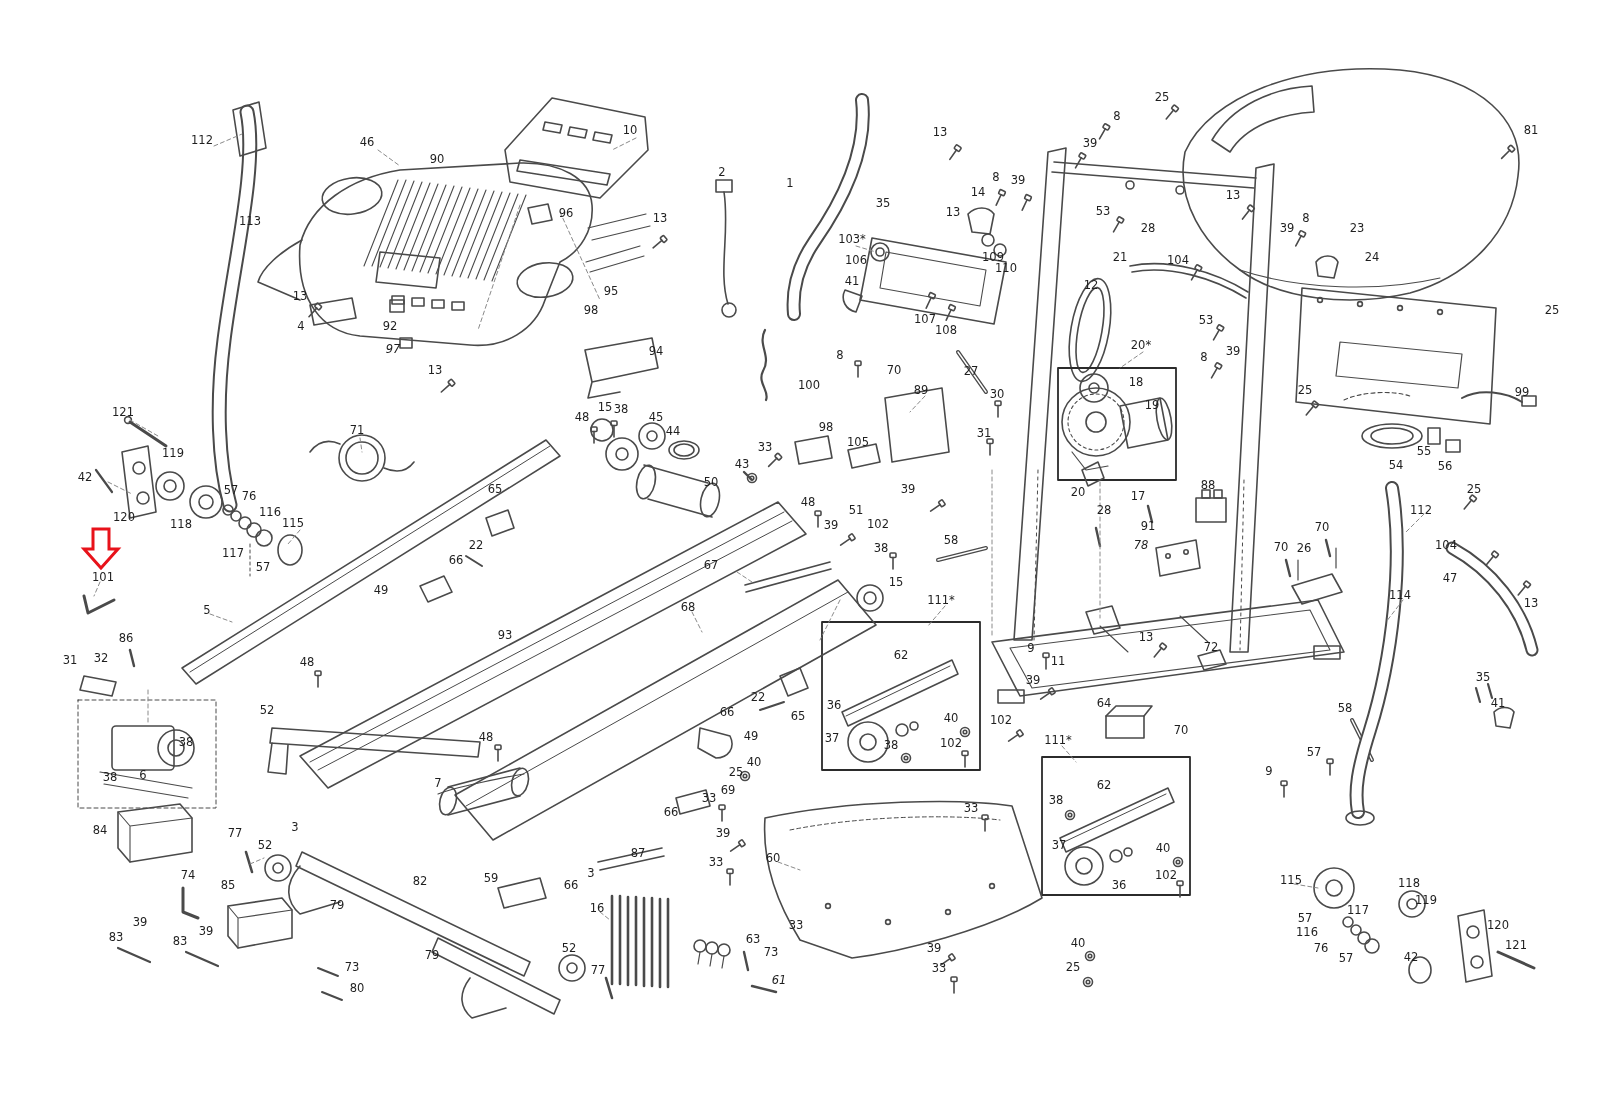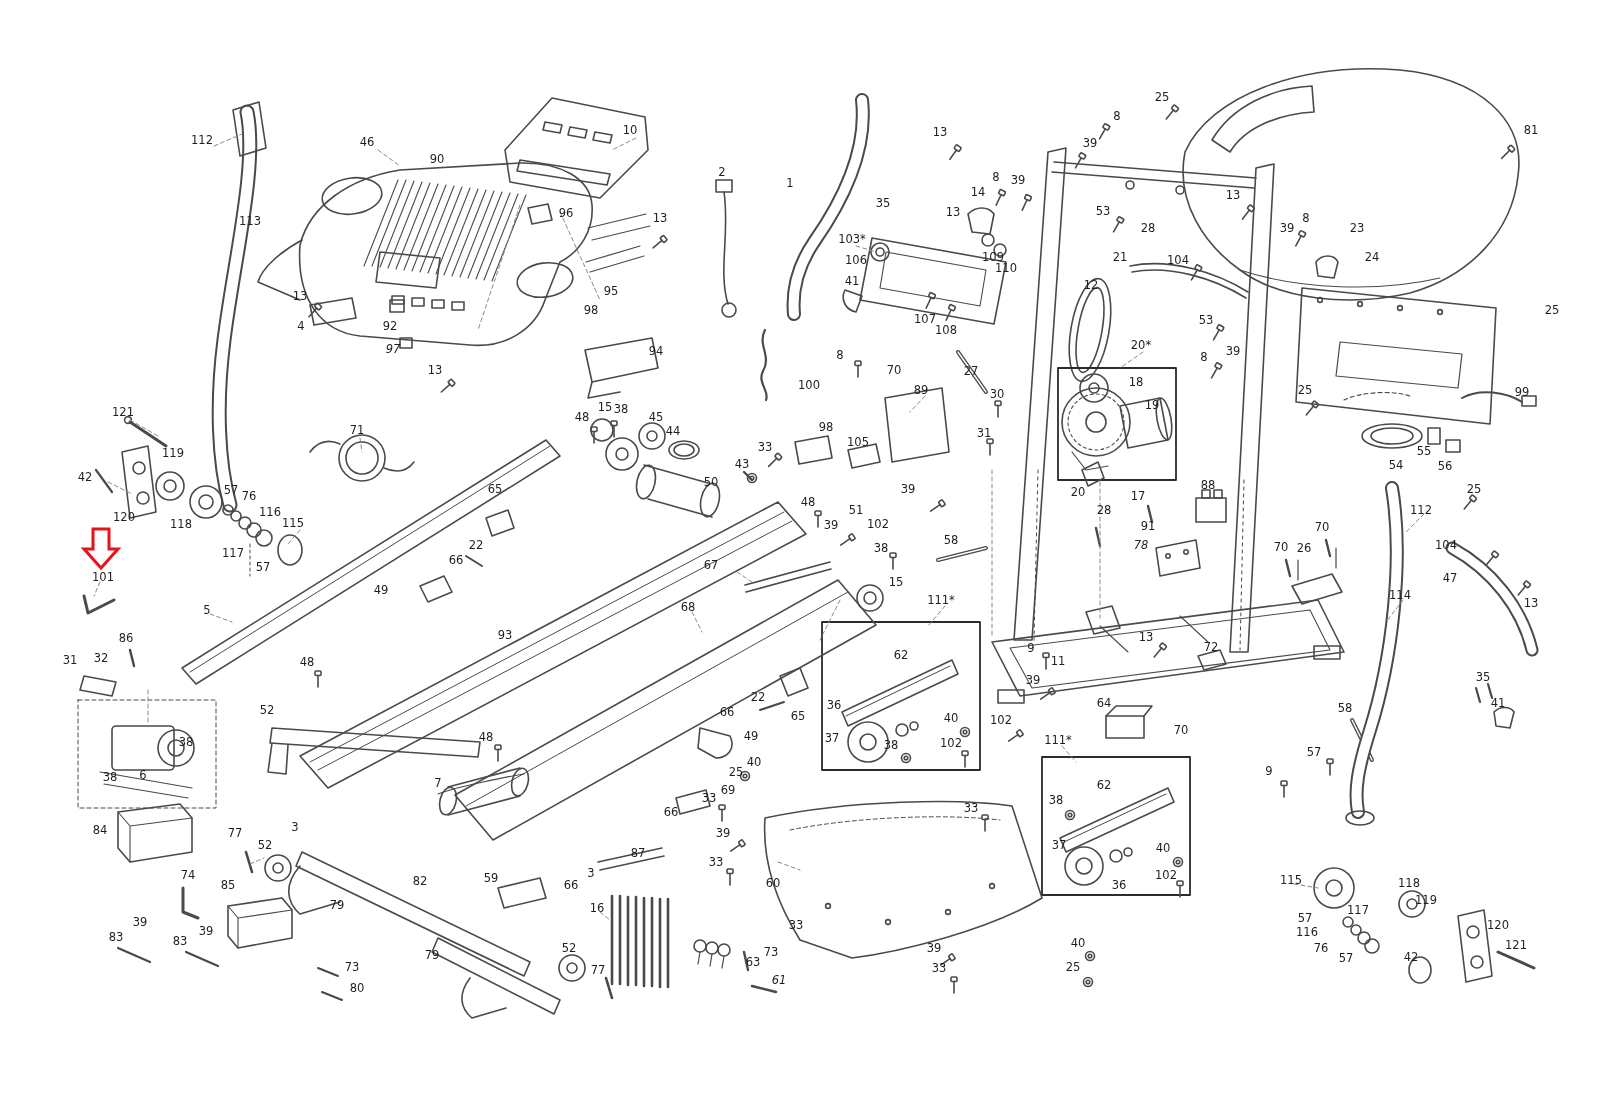--- a/index.html
+++ b/index.html
@@ -623,28 +623,28 @@
       <span class="plabel" style="left: 754px; top: 763px;">40</span>
       <span class="plabel" style="left: 736px; top: 773px;">25</span>
       <span class="plabel" style="left: 709px; top: 799px;">33</span>
       <span class="plabel" style="left: 684px; top: 791px; margin-left: 44px;">69</span>
       <span class="plabel" style="left: 671px; top: 813px;">66</span>
       <span class="plabel" style="left: 638px; top: 854px;">87</span>
       <span class="plabel" style="left: 591px; top: 874px;">3</span>
       <span class="plabel" style="left: 571px; top: 886px;">66</span>
       <span class="plabel" style="left: 491px; top: 879px;">59</span>
       <span class="plabel" style="left: 597px; top: 909px;">16</span>
-      <span class="plabel" style="left: 753px; top: 963px;">63</span>
+      <span class="plabel" style="left: 753px; top: 940px;">63</span>
       <span class="plabel" style="left: 771px; top: 953px;">73</span>
       <span class="plabel" style="left: 779px; top: 981px; font-style: italic;">61</span>
       <span class="plabel" style="left: 569px; top: 949px;">52</span>
       <span class="plabel" style="left: 598px; top: 971px;">77</span>
       <span class="plabel" style="left: 723px; top: 834px;">39</span>
       <span class="plabel" style="left: 716px; top: 863px;">33</span>
-      <span class="plabel" style="left: 773px; top: 859px; margin-top: 25px;">60</span>
+      <span class="plabel" style="left: 773px; top: 859px;">60</span>
       <span class="plabel" style="left: 796px; top: 926px;">33</span>
     </div>
 
   <div id="highlight-arrow" style="left: 101px; top: 524px;">
     <svg width="44" height="48" viewBox="0 0 44 48">
       <polygon points="14,5 30,5 30,25 39,25 22,44 5,25 14,25" fill="#ffffff" stroke="#e8121a" stroke-width="3" stroke-linejoin="miter"></polygon>
     </svg>
   </div>
 
 </div>

